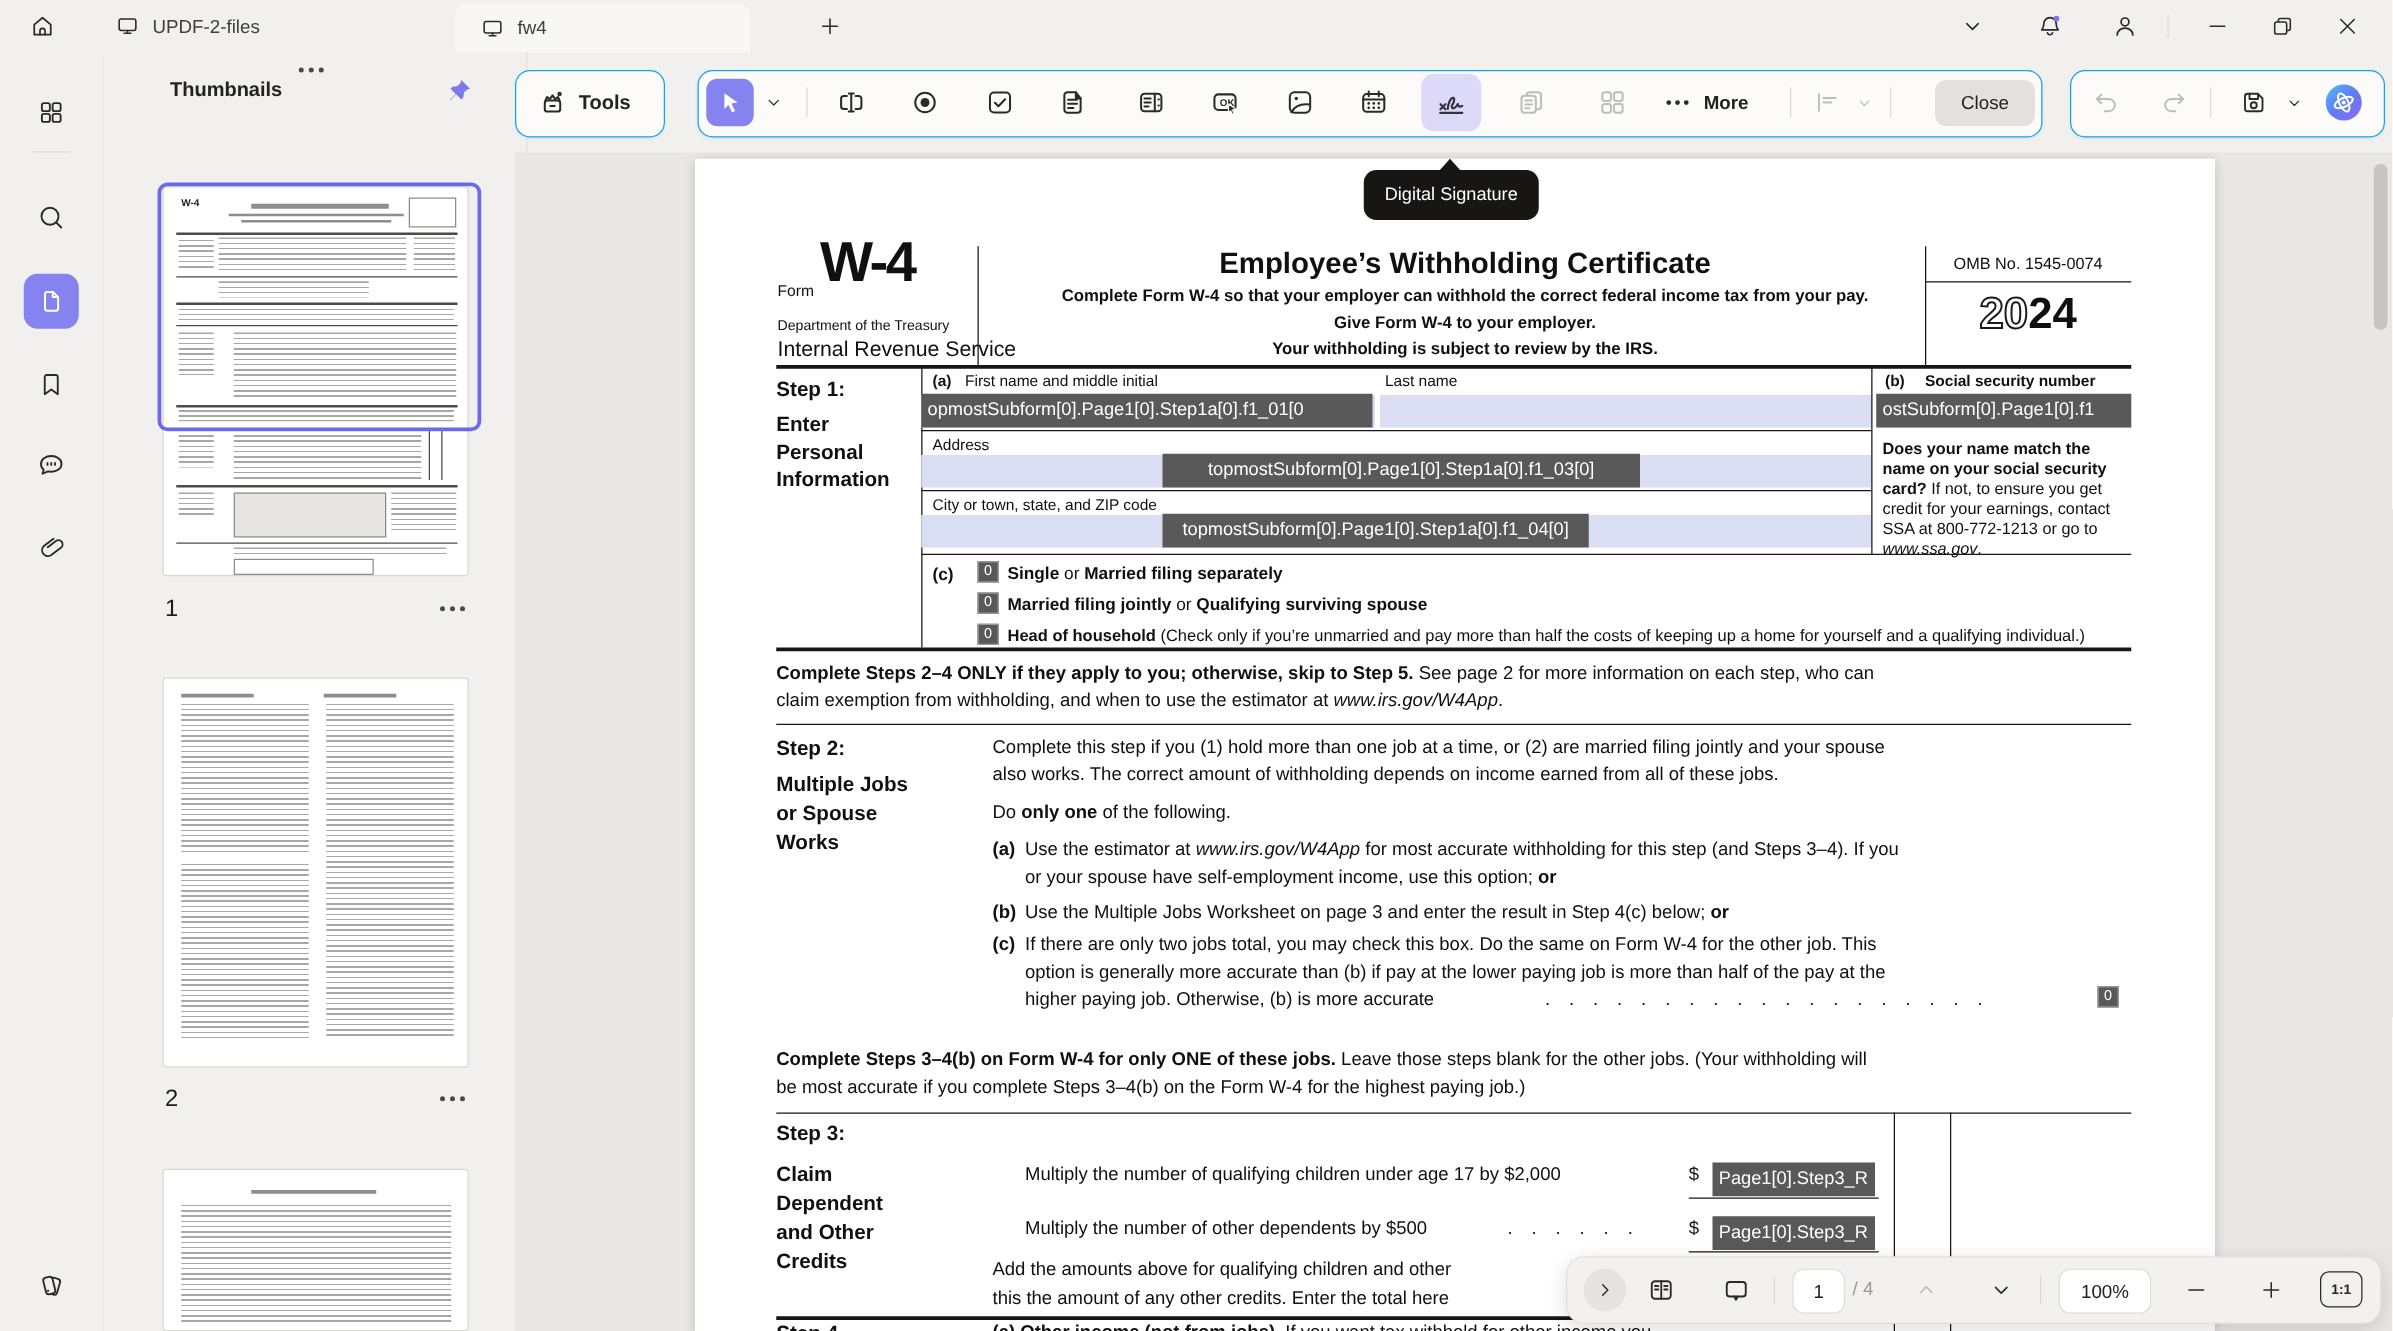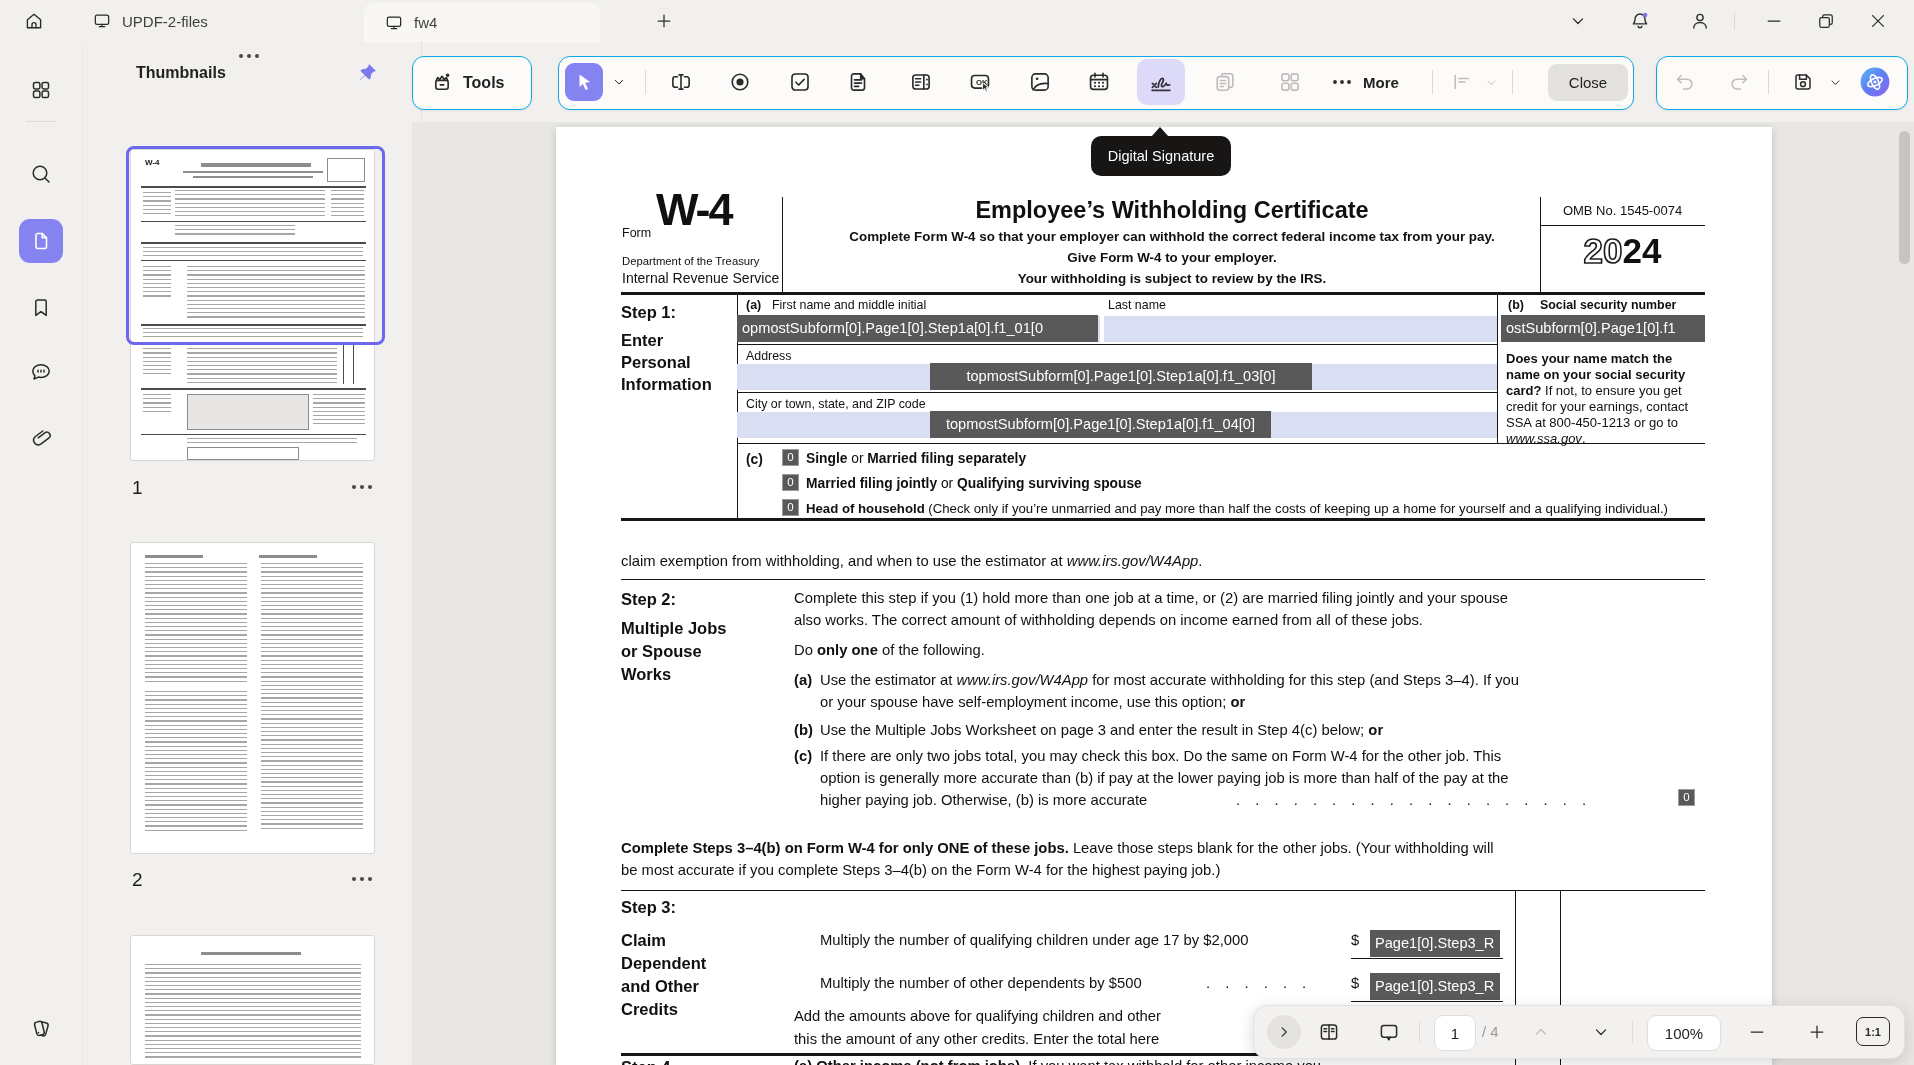--- a/index.html
+++ b/index.html
@@ -248,21 +248,21 @@
     <div id="page">
 
       <div class="fl" style="left:66px;top:99px;font-size:12.5px">Form</div>
       <div class="fl b" style="left:100px;top:57px;font-size:45px;letter-spacing:-2px">W-4</div>
       <div class="vl" style="left:226px;top:70px;height:96px"></div>
       <div class="fl b" style="left:246px;top:70px;width:740px;text-align:center;font-size:23.5px;white-space:normal">Employee’s Withholding Certificate</div>
       <div class="fl b" style="left:246px;top:102px;width:740px;text-align:center;font-size:13.4px;white-space:normal">Complete Form W-4 so that your employer can withhold the correct federal income tax from your pay.</div>
       <div class="fl b" style="left:246px;top:123px;width:740px;text-align:center;font-size:13.4px;white-space:normal">Give Form W-4 to your employer.</div>
       <div class="fl b" style="left:246px;top:144px;width:740px;text-align:center;font-size:13.4px;white-space:normal">Your withholding is subject to review by the IRS.</div>
       <div class="fl" style="left:66px;top:128px;font-size:11.3px">Department of the Treasury</div>
-      <div class="fl" style="left:66px;top:143px;font-size:14px">Internal Revenue Service</div>
+      <div class="fl" style="left:66px;top:143px;font-size:17px">Internal Revenue Service</div>
       <div class="vl" style="left:984px;top:70px;height:95px"></div>
       <div class="fl" style="left:984px;top:76px;width:165px;text-align:center;font-size:13px">OMB No. 1545-0074</div>
       <div class="hl" style="left:984px;top:98px;width:165px"></div>
       <div class="fl b" style="left:984px;top:104px;width:165px;text-align:center;font-size:35px">
         <span style="color:transparent;-webkit-text-stroke:1.6px #1a1a1a">20</span><span>24</span>
       </div>
       <div class="hl k" style="left:65px;top:165px;width:1084px"></div>
 
       <div class="fl slabel" style="left:65px;top:176px">Step 1:</div>
       <div class="fl slabel" style="left:65px;top:204px">Enter</div>
@@ -284,32 +284,33 @@
       <div class="hl" style="left:181px;top:217px;width:760px"></div>
       <div class="fl lab12" style="left:190px;top:222px">Address</div>
       <div class="bluef" style="left:181px;top:237px;width:760px"></div>
       <div class="ovl" style="left:374px;top:236px;width:382px;text-align:center">topmostSubform[0].Page1[0].Step1a[0].f1_03[0]</div>
       <div class="hl" style="left:181px;top:265px;width:760px"></div>
       <div class="fl lab12" style="left:190px;top:270px">City or town, state, and ZIP code</div>
       <div class="bluef" style="left:181px;top:285px;width:760px"></div>
       <div class="ovl" style="left:374px;top:284px;width:341px;text-align:center">topmostSubform[0].Page1[0].Step1a[0].f1_04[0]</div>
       <div class="vl" style="left:941px;top:165px;height:151px"></div>
       <div class="fl" style="left:950px;top:224px;width:198px;font-size:13px;line-height:1.23;white-space:normal">
-        <span class="b">Does your name match the name on your social security card?</span><span> If not, to ensure you get credit for your earnings, contact SSA at 800-450-1213 or go to </span><span class="i">www.ssa.gov</span><span>.</span>
+        <span class="b">Does your name match the name on your social security card?</span><span> If not, to ensure you get credit for your earnings, contact SSA at 800-772-1213 or go to </span><span class="i">www.ssa.gov</span><span>.</span>
       </div>
       <div class="hl" style="left:181px;top:316px;width:968px"></div>
       <div class="fl b" style="left:190px;top:325px;font-size:13.8px">(c)</div>
       <div class="cbx" style="left:226px;top:322px">0</div>
       <div class="fl" style="left:250px;top:324px;font-size:13.8px"><span class="b">Single</span><span> or </span><span class="b">Married filing separately</span></div>
       <div class="cbx" style="left:226px;top:347px">0</div>
       <div class="fl" style="left:250px;top:349px;font-size:13.8px"><span class="b">Married filing jointly</span><span> or </span><span class="b">Qualifying surviving spouse</span></div>
       <div class="cbx" style="left:226px;top:372px">0</div>
       <div class="fl" style="left:250px;top:374px;font-size:13.2px"><span class="b">Head of household</span><span> (Check only if you’re unmarried and pay more than half the costs of keeping up a home for yourself and a qualifying individual.)</span></div>
       <div class="hl k" style="left:65px;top:391px;width:1084px"></div>
 
+      <div class="fl body14" style="left:65px;top:404px"><span class="b">Complete Steps 2–4 ONLY if they apply to you; otherwise, skip to Step 5.</span><span> See page 2 for more information on each step, who can</span></div>
       <div class="fl body14" style="left:65px;top:426px"><span>claim exemption from withholding, and when to use the estimator at </span><span class="i">www.irs.gov/W4App</span><span>.</span></div>
       <div class="hl" style="left:65px;top:452px;width:1084px"></div>
 
       <div class="fl slabel" style="left:65px;top:463px">Step 2:</div>
       <div class="fl slabel" style="left:65px;top:492px">Multiple Jobs</div>
       <div class="fl slabel" style="left:65px;top:515px">or Spouse</div>
       <div class="fl slabel" style="left:65px;top:538px">Works</div>
       <div class="fl body14" style="left:238px;top:463px">Complete this step if you (1) hold more than one job at a time, or (2) are married filing jointly and your spouse</div>
       <div class="fl body14" style="left:238px;top:485px">also works. The correct amount of withholding depends on income earned from all of these jobs.</div>
       <div class="fl body14" style="left:238px;top:515px"><span>Do </span><span class="b">only one</span><span> of the following.</span></div>

